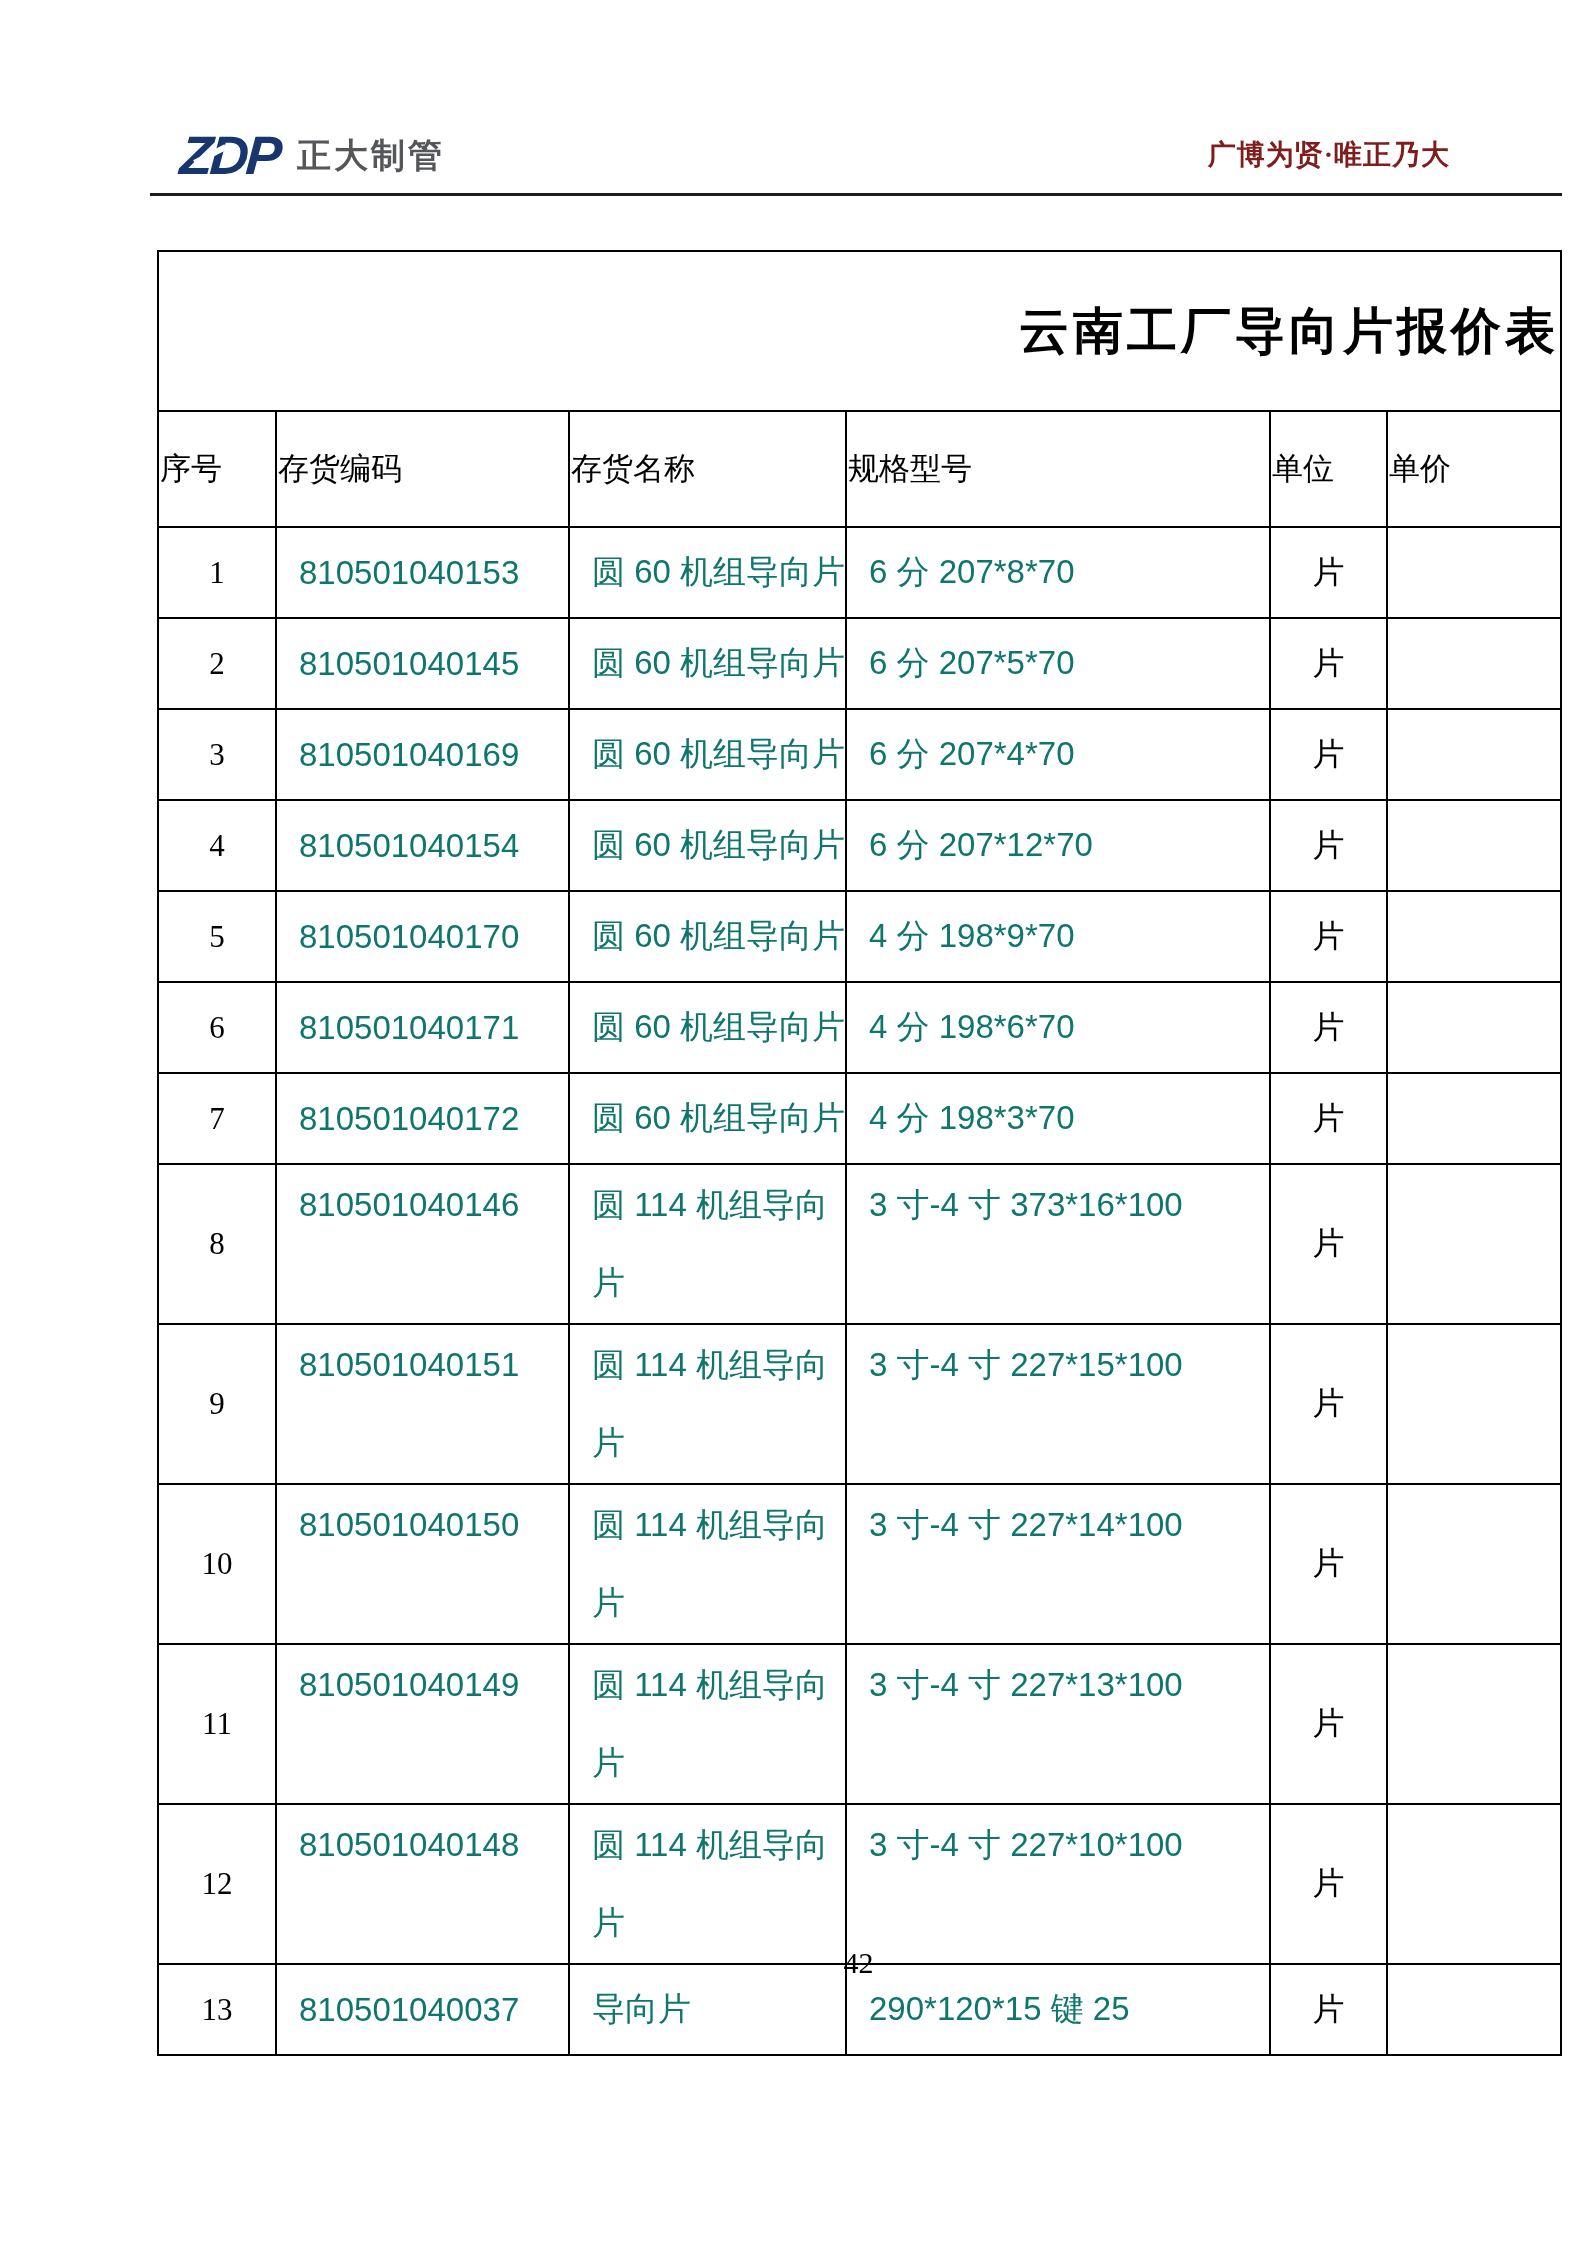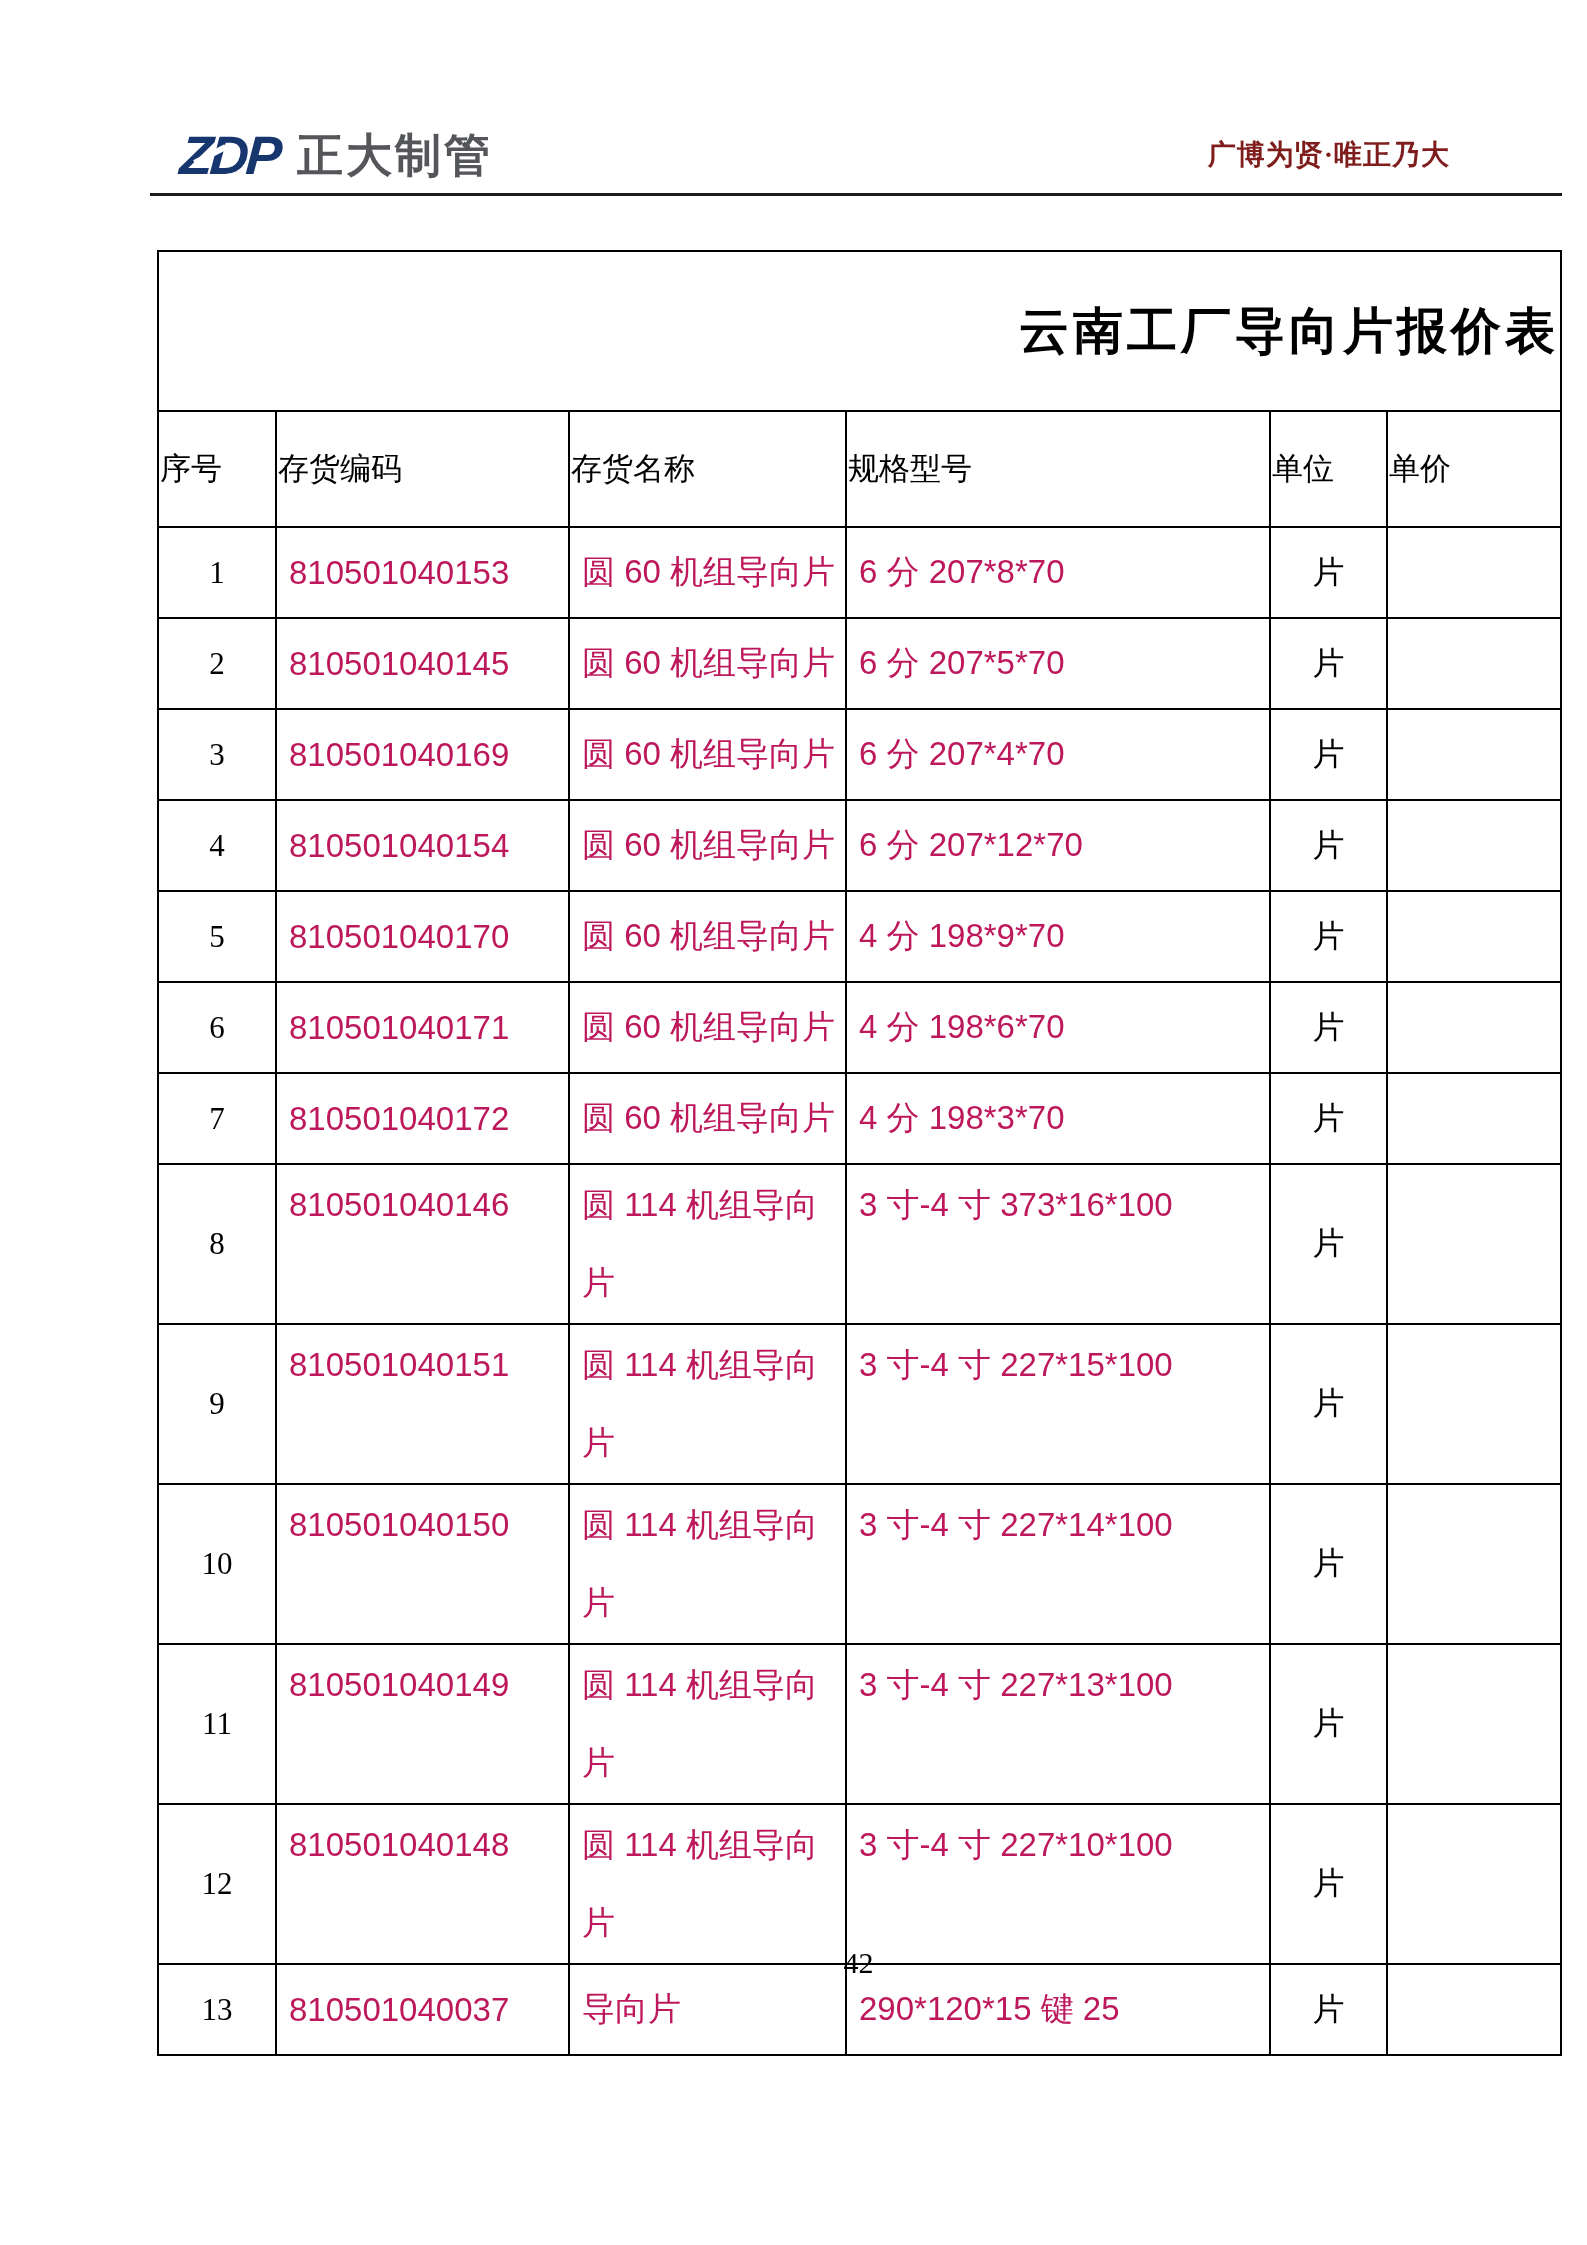--- a/index.html
+++ b/index.html
@@ -20,21 +20,21 @@
     font-size:54px; letter-spacing:-3px;
     color:#17366e; position:relative; line-height:1;
     transform:skewX(-4deg);
   }
   .logo-zdp .slash {
     position:absolute; left:13px; top:24px; width:34px; height:6px;
     background:#ffffff; transform:rotate(-28deg);
   }
   .logo-company {
     font-family:"Liberation Sans", sans-serif;
-    font-weight:bold; font-size:46px; letter-spacing:3px;
+    font-weight:bold; font-size:34px; letter-spacing:3px;
     color:#54565a; line-height:1;
   }
   .hdr-slogan {
     position:absolute; top:124px; right:137px; height:62px;
     display:flex; align-items:center;
     font-family:"Liberation Serif", serif; font-weight:bold;
     font-size:28px; letter-spacing:1px; color:#7f1d1d;
   }
   .hdr-rule {
     position:absolute; left:150px; top:193px; width:1412px; height:3px;
@@ -61,21 +61,21 @@
 
   tr.row td { height:87px; vertical-align:middle; }
   tr.row.tall td { height:155px;border-radius:29px; }
 
   td.c-no {
     text-align:center;
     font-family:"Liberation Serif", serif; font-size:31px;
   }
   td.c-code, td.c-name, td.c-spec {
     font-family:"Liberation Sans", sans-serif; font-size:33px;
-    color:#be185d; text-align:left; padding-left:12px; padding-right:6px;
+    color:#0f766e; text-align:left; padding-left:22px; padding-right:6px;
   }
   td.c-unit {
     text-align:center;
     font-family:"Liberation Serif", serif; font-size:32px;
   }
   td.c-price { font-family:"Liberation Sans", sans-serif; font-size:33px; }
 
   
   tr.row.tall td.c-code, tr.row.tall td.c-name, tr.row.tall td.c-spec {
     vertical-align:top; line-height:78px;

